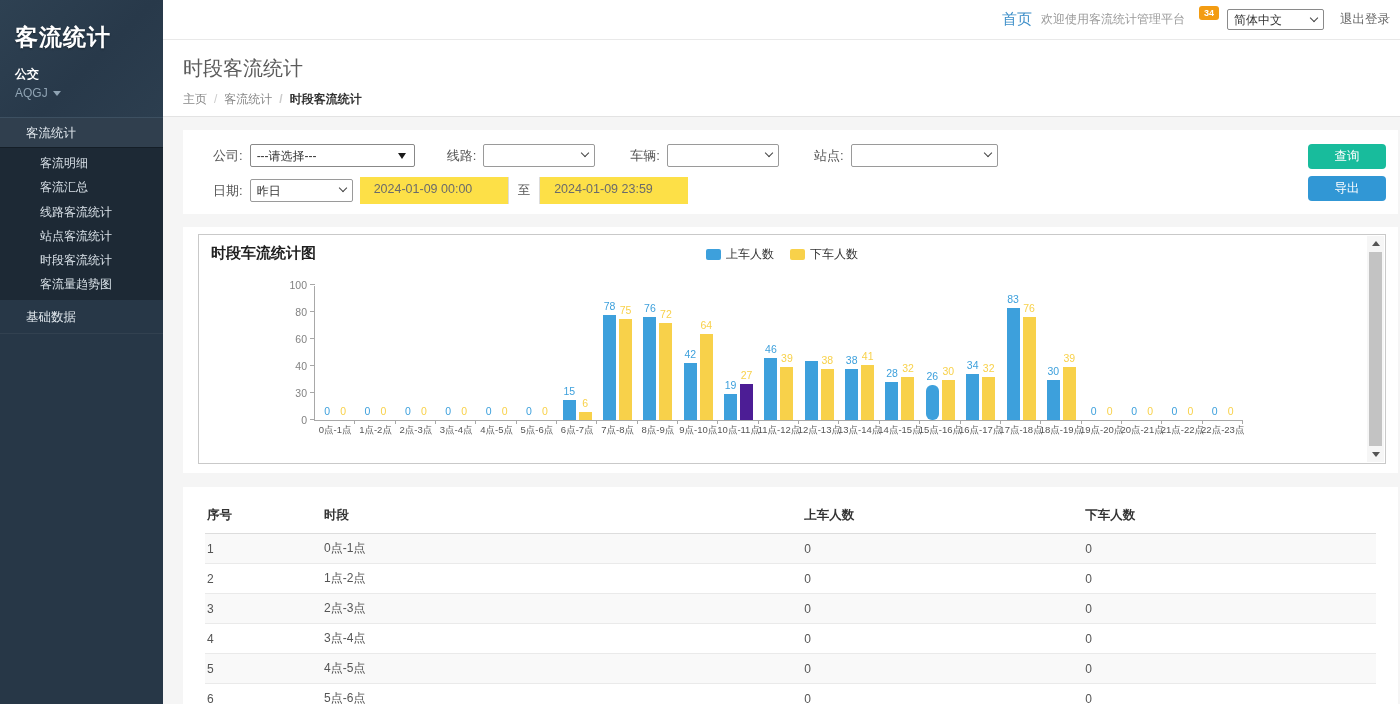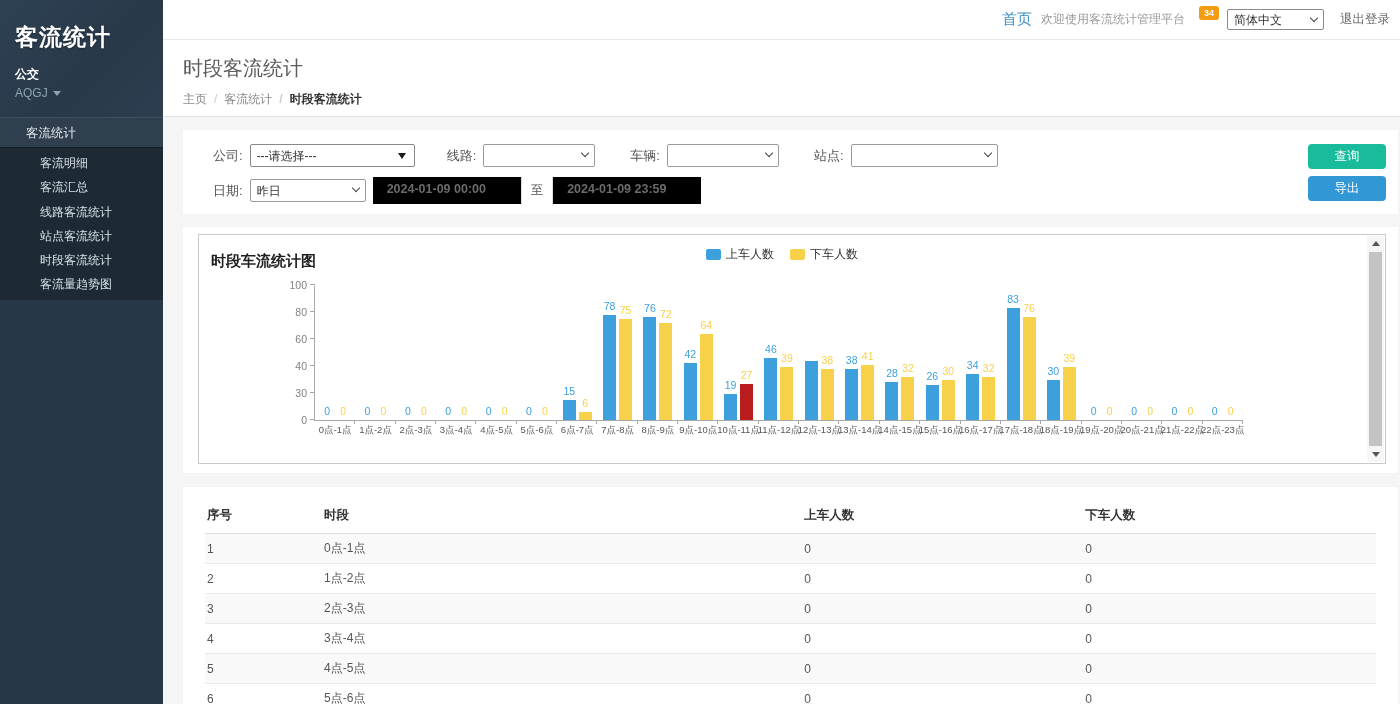--- a/index.html
+++ b/index.html
@@ -58,35 +58,35 @@
   .flabel { font-size:13px; color:#555; margin-right:7px; }
   .selwrap { position:relative; display:inline-block; margin-right:35px; }
   .fselect { appearance:none; -webkit-appearance:none; height:23px; border:1px solid #9a9a9a;
     border-radius:2px; background:#fff; font-size:12px; color:#333; padding:0 20px 0 6px;
     font-family:inherit; }
   .sel-company { width:165px; border:1px solid #888; }
   .tri { position:absolute; right:9px; top:9px; width:0; height:0; pointer-events:none;
     border-left:4.5px solid transparent; border-right:4.5px solid transparent; border-top:6px solid #1a1a1a; }
   .sel-sm { width:112px; }
   .sel-station { width:147px; }
-  .sel-date { width:116px; }
+  .sel-date { width:103px; }
   .date-group { display:inline-flex; align-items:stretch; margin-left:7px; }
-  .date-box { background:#000000; color:#6b6b6b; font-size:12.5px; padding:5px 14px;
-    width:148px; cursor:pointer;font-weight:bold; }
+  .date-box { background:#fde047; color:#6b6b6b; font-size:12.5px; padding:5px 14px;
+    width:148px; cursor:pointer; }
   .to-box { background:#fff; color:#555; font-size:12.5px; padding:5px 9px;
     border-left:1px solid #ddd; border-right:1px solid #ddd; }
   .btn { position:absolute; right:12px; width:78px; height:25px; border:none; border-radius:4px;
     color:#fff; font-size:12.5px; cursor:pointer; font-family:inherit; }
   .btn-query { top:14px; background:#18bc9c; }
   .btn-export { top:46px; background:#3197d5; }
 
   
   .panel-chart { margin-top:13px; padding:7px 12px 9px 15px; height:246px; }
   .chart-box { position:relative; border:1px solid #c9c9c9; height:230px; background:#fff; }
-  .chart-title { position:absolute; top:9px; left:12px; font-size:15px; font-weight:bold; color:#1f1f1f;margin-top:8px; }
+  .chart-title { position:absolute; top:9px; left:12px; font-size:15px; font-weight:bold; color:#1f1f1f; }
   .legend { position:absolute; top:11px; left:0; right:20px; display:flex; justify-content:center; gap:16px; }
   .legend-item { display:flex; align-items:center; gap:5px; font-size:12px; color:#333; cursor:pointer; }
   .legend-swatch { width:15px; height:11px; border-radius:2px; }
   .vscroll { position:absolute; top:1px; right:1px; bottom:1px; width:17px; background:#f6f6f6; }
   .vs-arrow { position:absolute; left:0; width:17px; height:15px; cursor:pointer; }
   .vs-arrow::after { content:""; position:absolute; left:5px; width:0; height:0;
     border-left:4px solid transparent; border-right:4px solid transparent; }
   .vs-up { top:0; } .vs-up::after { top:5px; border-bottom:5px solid #555; }
   .vs-dn { bottom:0; } .vs-dn::after { bottom:5px; border-top:5px solid #555; }
   .vs-thumb { position:absolute; left:2px; top:16px; bottom:16px; width:13px; background:#c3c3c3; cursor:pointer; }
@@ -121,20 +121,21 @@
   </div>
   <div class="section-item active">客流统计</div>
   <div class="submenu">
       <div class="submenu-item">客流明细</div>
       <div class="submenu-item">客流汇总</div>
       <div class="submenu-item">线路客流统计</div>
       <div class="submenu-item">站点客流统计</div>
       <div class="submenu-item">时段客流统计</div>
       <div class="submenu-item">客流量趋势图</div>
     </div>
+  <div class="section-item section-plain">基础数据</div>
 </div>
 
 <div class="topbar">
   <span class="home-link">首页</span>
   <span class="welcome-text">欢迎使用客流统计管理平台</span>
   <span class="notif-badge">34</span>
   <span class="lang-wrap">
     <select class="lang-select"><option>简体中文</option></select>
     <span class="chev"></span>
   </span>
@@ -301,21 +302,21 @@
               </div>
               <div class="bar" style="height: 86.4px; background: rgb(248, 209, 74);">
                 <span class="bval" style="color: rgb(248, 209, 74);">64</span>
               </div>
               <span class="glabel">9点-10点</span>
             </div>
             <div class="group">
               <div class="bar" style="height: 25.65px; background: rgb(61, 160, 220);">
                 <span class="bval" style="color: rgb(61, 160, 220);">19</span>
               </div>
-              <div class="bar" style="height: 36.45px; background: #b91c1c;">
+              <div class="bar" style="height: 36.45px; background: #4c1d95;">
                 <span class="bval" style="color: rgb(248, 209, 74);">27</span>
               </div>
               <span class="glabel">10点-11点</span>
             </div>
             <div class="group">
               <div class="bar" style="height: 62.1px; background: rgb(61, 160, 220);">
                 <span class="bval" style="color: rgb(61, 160, 220);">46</span>
               </div>
               <div class="bar" style="height: 52.65px; background: rgb(248, 209, 74);">
                 <span class="bval" style="color: rgb(248, 209, 74);">39</span>
@@ -343,21 +344,21 @@
             <div class="group">
               <div class="bar" style="height: 37.8px; background: rgb(61, 160, 220);">
                 <span class="bval" style="color: rgb(61, 160, 220);">28</span>
               </div>
               <div class="bar" style="height: 43.2px; background: rgb(248, 209, 74);">
                 <span class="bval" style="color: rgb(248, 209, 74);">32</span>
               </div>
               <span class="glabel">14点-15点</span>
             </div>
             <div class="group">
-              <div class="bar" style="height: 35.1px; background: rgb(61, 160, 220);">
+              <div class="bar" style="height: 35.1px; background: rgb(61, 160, 220); border-radius: 6px;">
                 <span class="bval" style="color: rgb(61, 160, 220);">26</span>
               </div>
               <div class="bar" style="height: 40.5px; background: rgb(248, 209, 74);">
                 <span class="bval" style="color: rgb(248, 209, 74);">30</span>
               </div>
               <span class="glabel">15点-16点</span>
             </div>
             <div class="group">
               <div class="bar" style="height: 45.9px; background: rgb(61, 160, 220);">
                 <span class="bval" style="color: rgb(61, 160, 220);">34</span>

